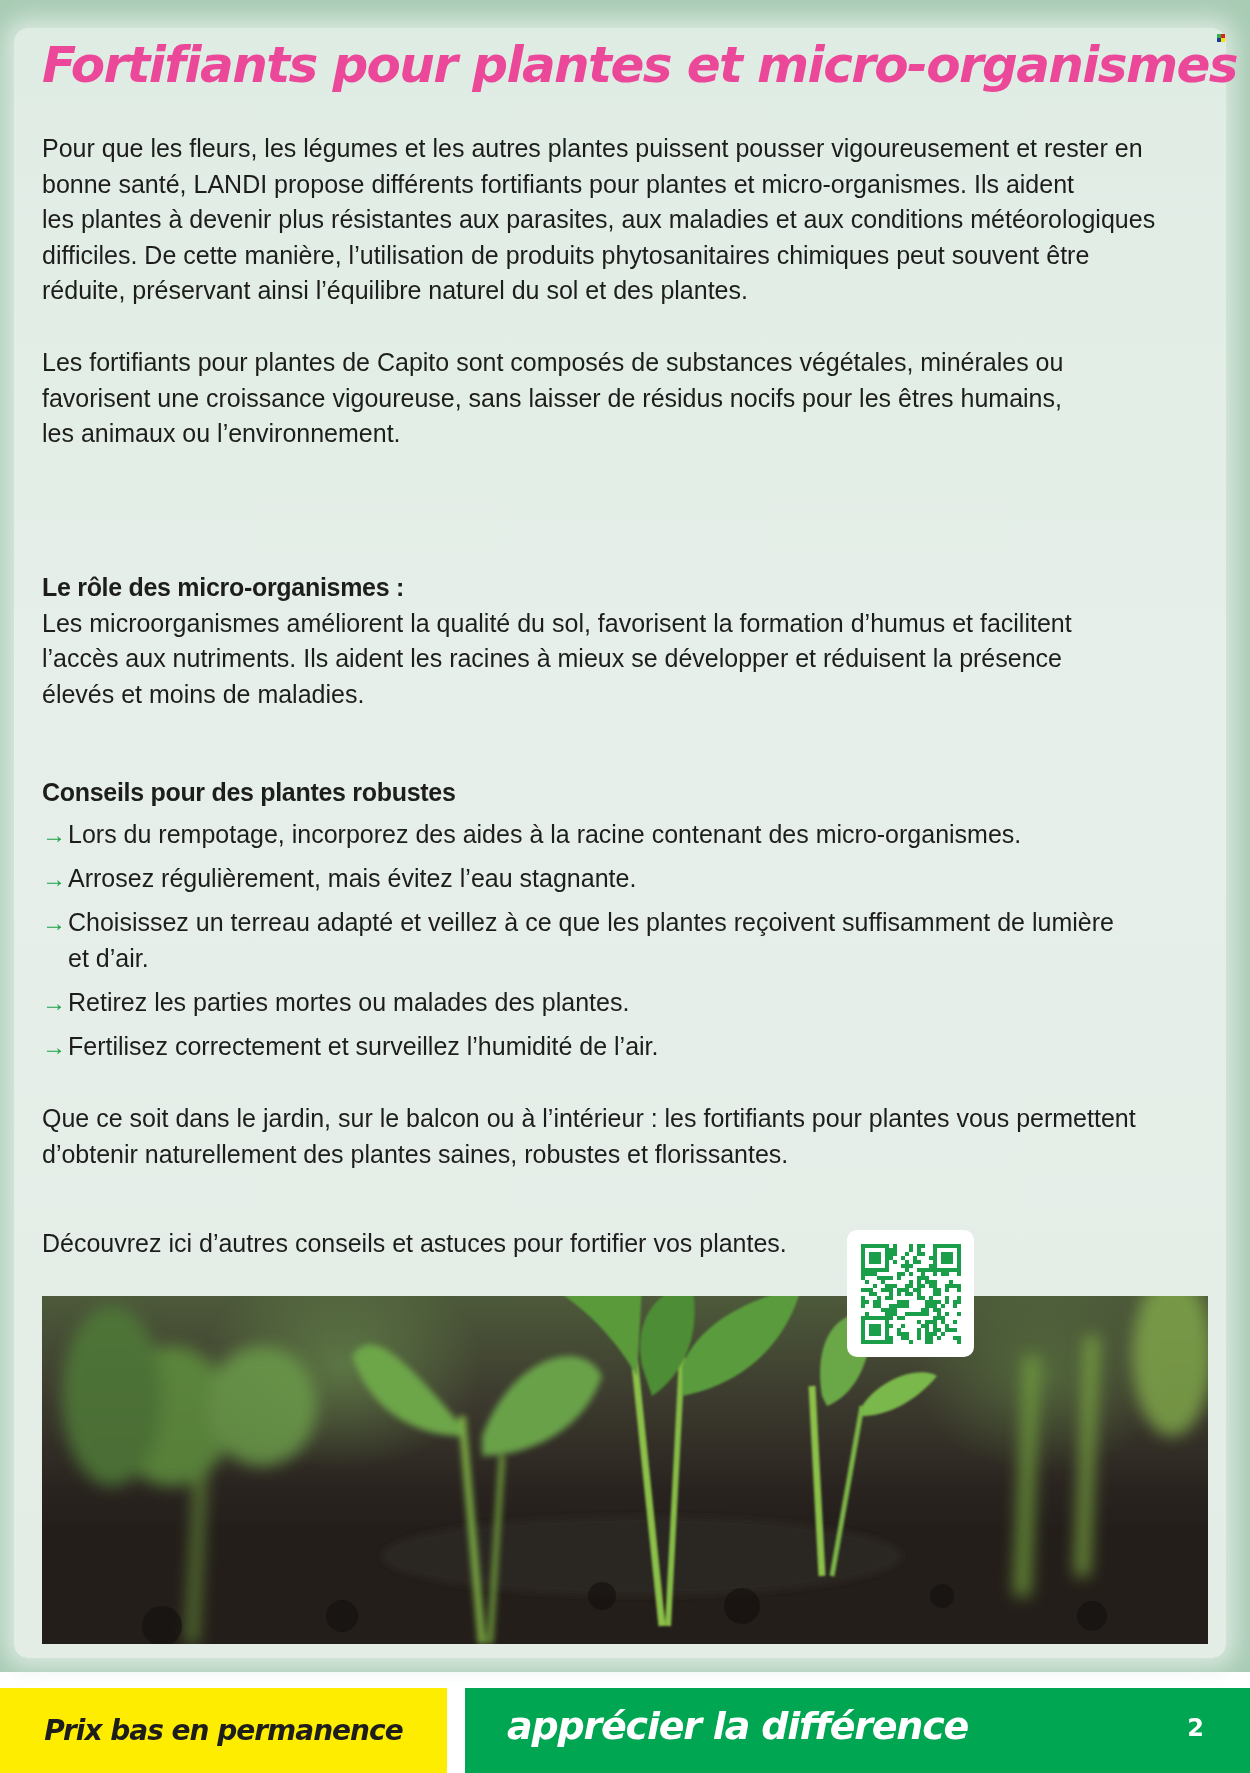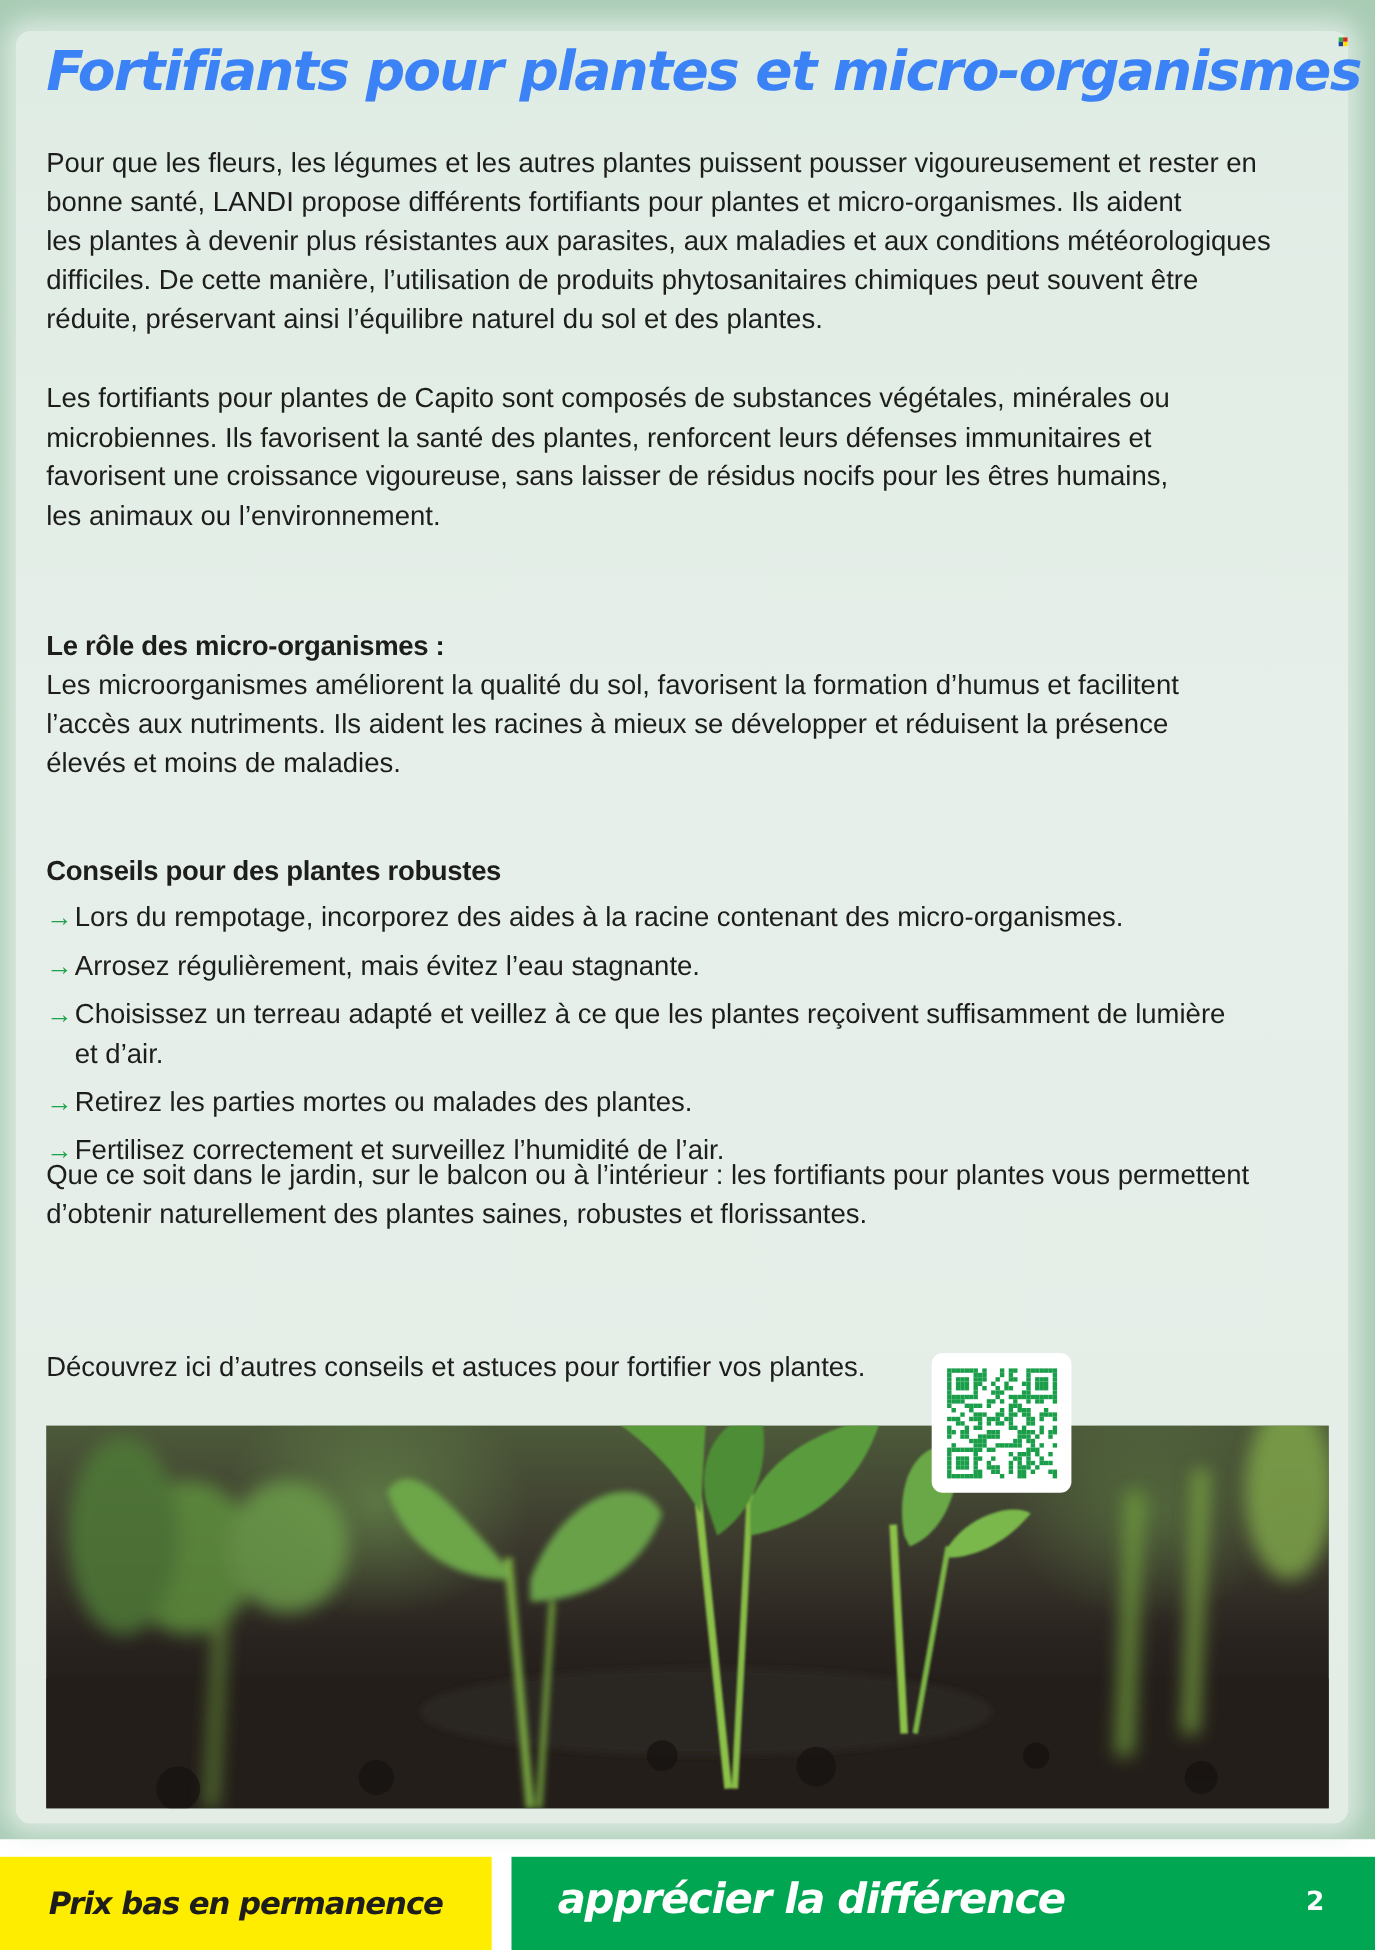--- a/index.html
+++ b/index.html
@@ -23,21 +23,21 @@
   .color-mark {
     position: absolute; left: 1217px; top: 34px; width: 8px; height: 8px;
     display: grid; grid-template-columns: 4px 4px; grid-template-rows: 4px 4px;
   }
   .color-mark span { display: block; }
   .title {
     position: absolute; left: 42px; top: 36px;
     font-family: "DejaVu Sans", sans-serif;
     font-weight: bold; font-style: italic;
     font-size: 50px; letter-spacing: -1.6px;
-    color: #3b82f6; white-space: nowrap;
+    color: #ec4899; white-space: nowrap;
   }
   .text-block {
     position: absolute; left: 42px;
     font-family: "Liberation Sans", sans-serif;
     font-size: 25px; line-height: 35.6px;
     color: #1d1d1b;
   }
   .text-block p { white-space: nowrap; }
   .heading {
     font-weight: bold; font-size: 25px; line-height: 35.6px;
@@ -115,21 +115,20 @@
 <div class="text-block" style="top:131px;">
   <p>Pour que les fleurs, les légumes et les autres plantes puissent pousser vigoureusement et rester en</p>
   <p>bonne santé, LANDI propose différents fortifiants pour plantes et micro-organismes. Ils aident</p>
   <p>les plantes à devenir plus résistantes aux parasites, aux maladies et aux conditions météorologiques</p>
   <p>difficiles. De cette manière, l’utilisation de produits phytosanitaires chimiques peut souvent être</p>
   <p>réduite, préservant ainsi l’équilibre naturel du sol et des plantes.</p>
 </div>
 
 <div class="text-block" style="top:345px;">
   <p>Les fortifiants pour plantes de Capito sont composés de substances végétales, minérales ou</p>
-  <p>microbiennes. Ils favorisent la santé des plantes, renforcent leurs défenses immunitaires et</p>
   <p>favorisent une croissance vigoureuse, sans laisser de résidus nocifs pour les êtres humains,</p>
   <p>les animaux ou l’environnement.</p>
 </div>
 
 <div class="text-block" style="top:570px;">
   <p class="heading">Le rôle des micro-organismes :</p>
   <p>Les microorganismes améliorent la qualité du sol, favorisent la formation d’humus et facilitent</p>
   <p>l’accès aux nutriments. Ils aident les racines à mieux se développer et réduisent la présence</p>
   <p>élevés et moins de maladies.</p>
 </div>
@@ -162,21 +161,21 @@
       </div>
   </div>
   <div class="tip-item">
     <span class="arrow">→</span>
     <div class="tip-text">
         <p>Fertilisez correctement et surveillez l’humidité de l’air.</p>
       </div>
   </div>
 </div>
 
-<div class="text-block" style="top:1051px;">
+<div class="text-block" style="top:1101px;">
   <p>Que ce soit dans le jardin, sur le balcon ou à l’intérieur : les fortifiants pour plantes vous permettent</p>
   <p>d’obtenir naturellement des plantes saines, robustes et florissantes.</p>
 </div>
 
 <div class="text-block" style="top:1226px;">
   <p>Découvrez ici d’autres conseils et astuces pour fortifier vos plantes.</p>
 </div>
 
 <div class="photo">
   <svg width="1166" height="348" viewBox="0 0 1166 348">

